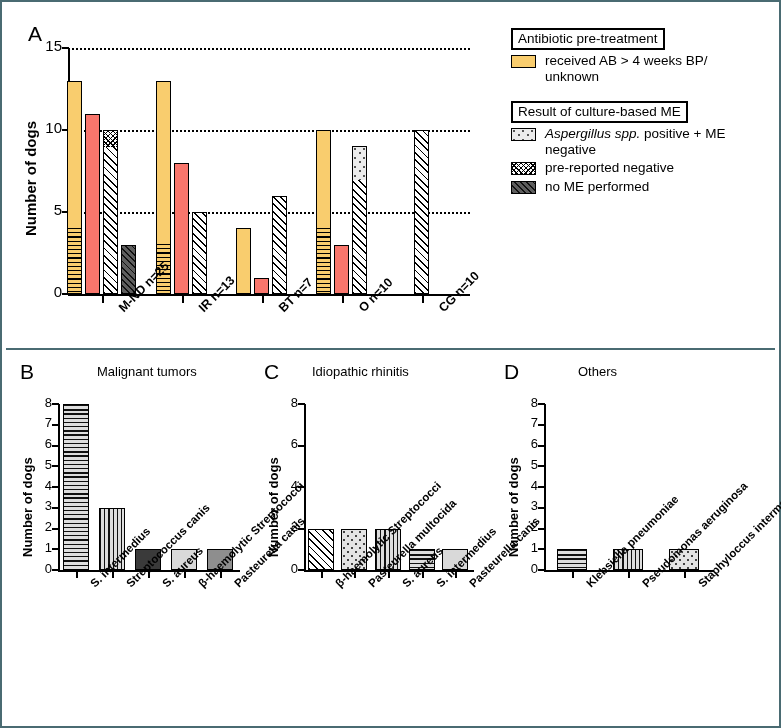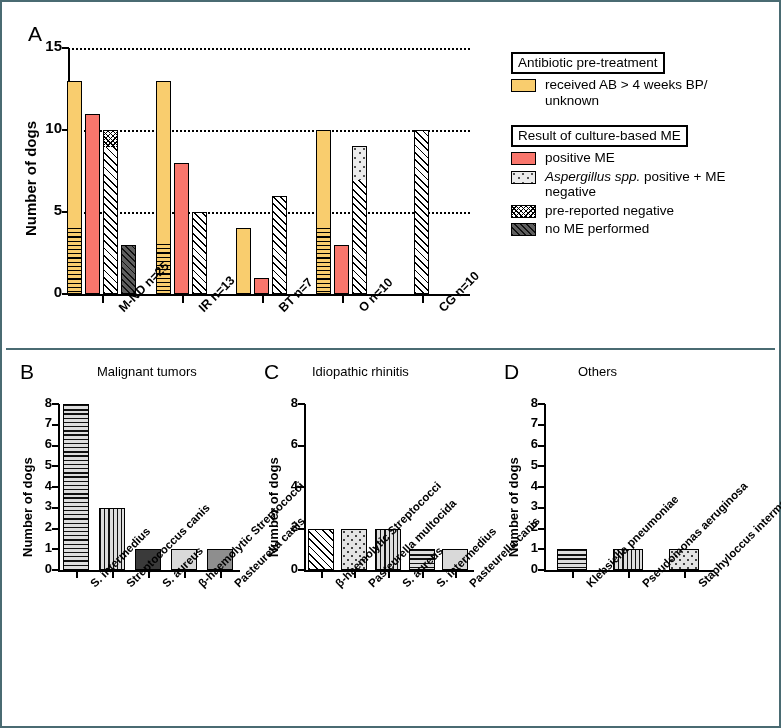--- a/index.html
+++ b/index.html
@@ -27,21 +27,21 @@
   
   .plot{position:absolute;}
   .axis-y,.axis-x{position:absolute;background:#000;}
   .ylabel{
     position:absolute;
     font-weight:bold;
     transform-origin:left top;
     transform:rotate(-90deg);
     white-space:nowrap;
   }
-  .ytick{position:absolute;text-align:right;font-weight:bold;}
+  .ytick{position:absolute;text-align:right;font-weight:normal;}
   .ytickmark{position:absolute;background:#000;height:2px;}
   .gridline{position:absolute;height:0;border-top:2px dotted #000;}
   .bar{position:absolute;box-sizing:border-box;border:1.5px solid #000;overflow:hidden;}
   .seg{position:absolute;left:0;right:0;box-sizing:border-box;}
   .xlab{
     position:absolute;
     white-space:nowrap;
     font-weight:bold;
     transform-origin:left top;
     transform:rotate(-45deg);
@@ -104,21 +104,20 @@
 
   
   .legend{position:absolute;}
   .legend-box{
     display:inline-block;
     border:2px solid #000;
     padding:1px 5px 2px 5px;
     font-size:13.5px;
     background:#fff;
     white-space:nowrap;
-    margin-top:24px;
   }
   .legend-row{display:flex;align-items:flex-start;margin-top:3px;}
   .legend-swatch{
     width:25px;height:13px;
     border:1.6px solid #000;
     box-sizing:border-box;
     flex:0 0 auto;
     margin-top:2px;
   }
   .legend-text{margin-left:9px;font-size:13.5px;line-height:15.5px;max-width:215px;}
@@ -211,24 +210,20 @@
       <div class="legend-box">Antibiotic pre-treatment</div>
 
 
       <div class="legend-row">
         <div class="legend-swatch f-yellow"></div>
         <div class="legend-text">received AB &gt; 4 weeks BP/ unknown</div>
       </div>
 
       <div class="legend-box" style="margin-top:17px;">Result of culture-based ME</div>
 
-      <div class="legend-row">
-        <div class="legend-swatch f-red"></div>
-        <div class="legend-text">positive ME</div>
-      </div>
 
 
       <div class="legend-row">
         <div class="legend-swatch f-asper"></div>
         <div class="legend-text"><span class="ital">Aspergillus spp.</span><span> positive + ME negative</span></div>
       </div>
 
       <div class="legend-row">
         <div class="legend-swatch f-prerep"></div>
         <div class="legend-text">pre-reported negative</div>

